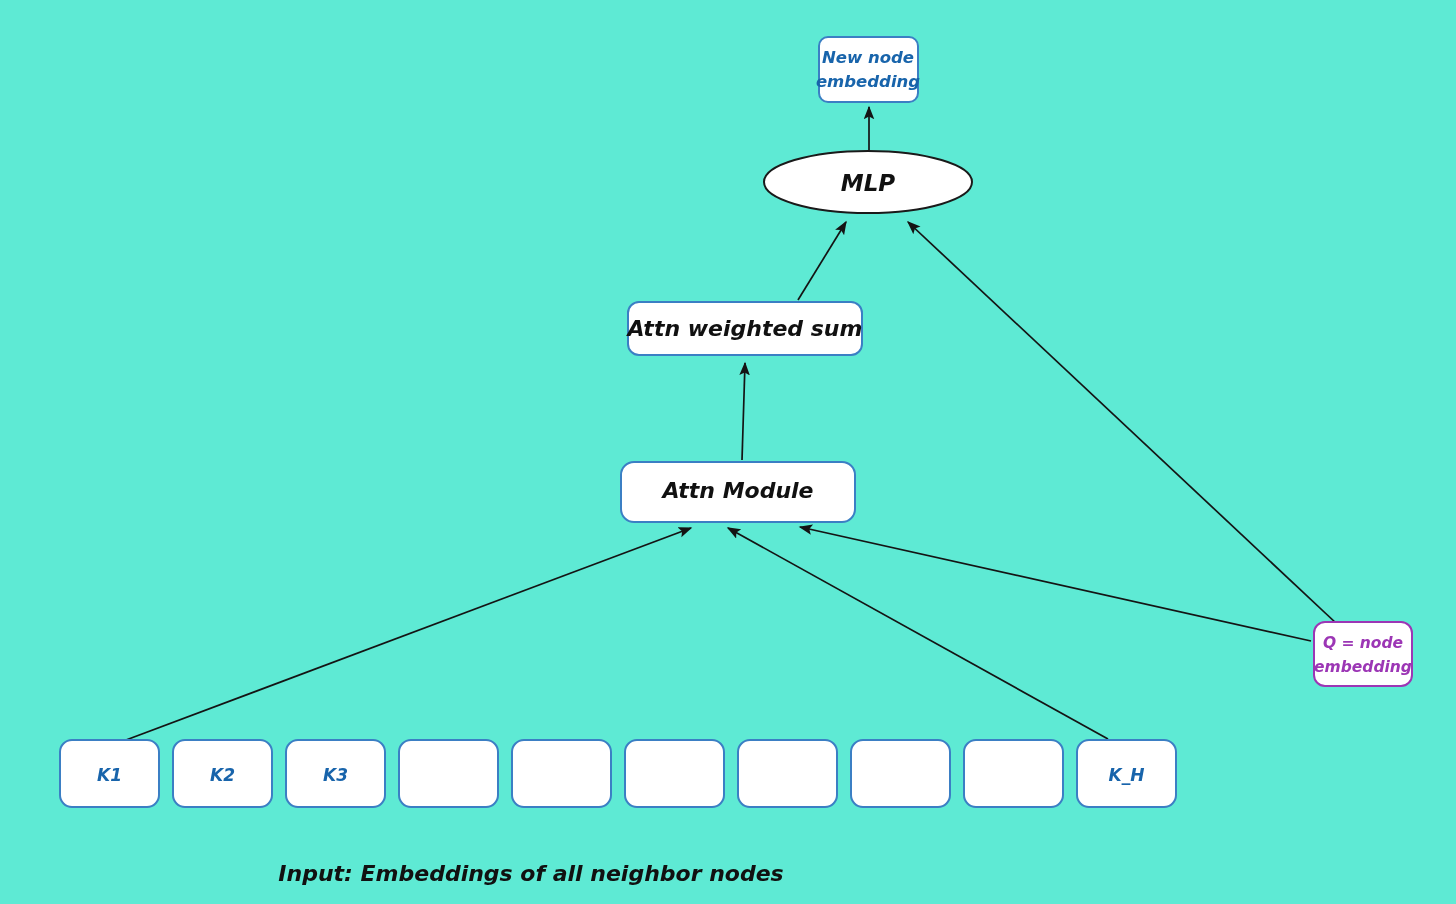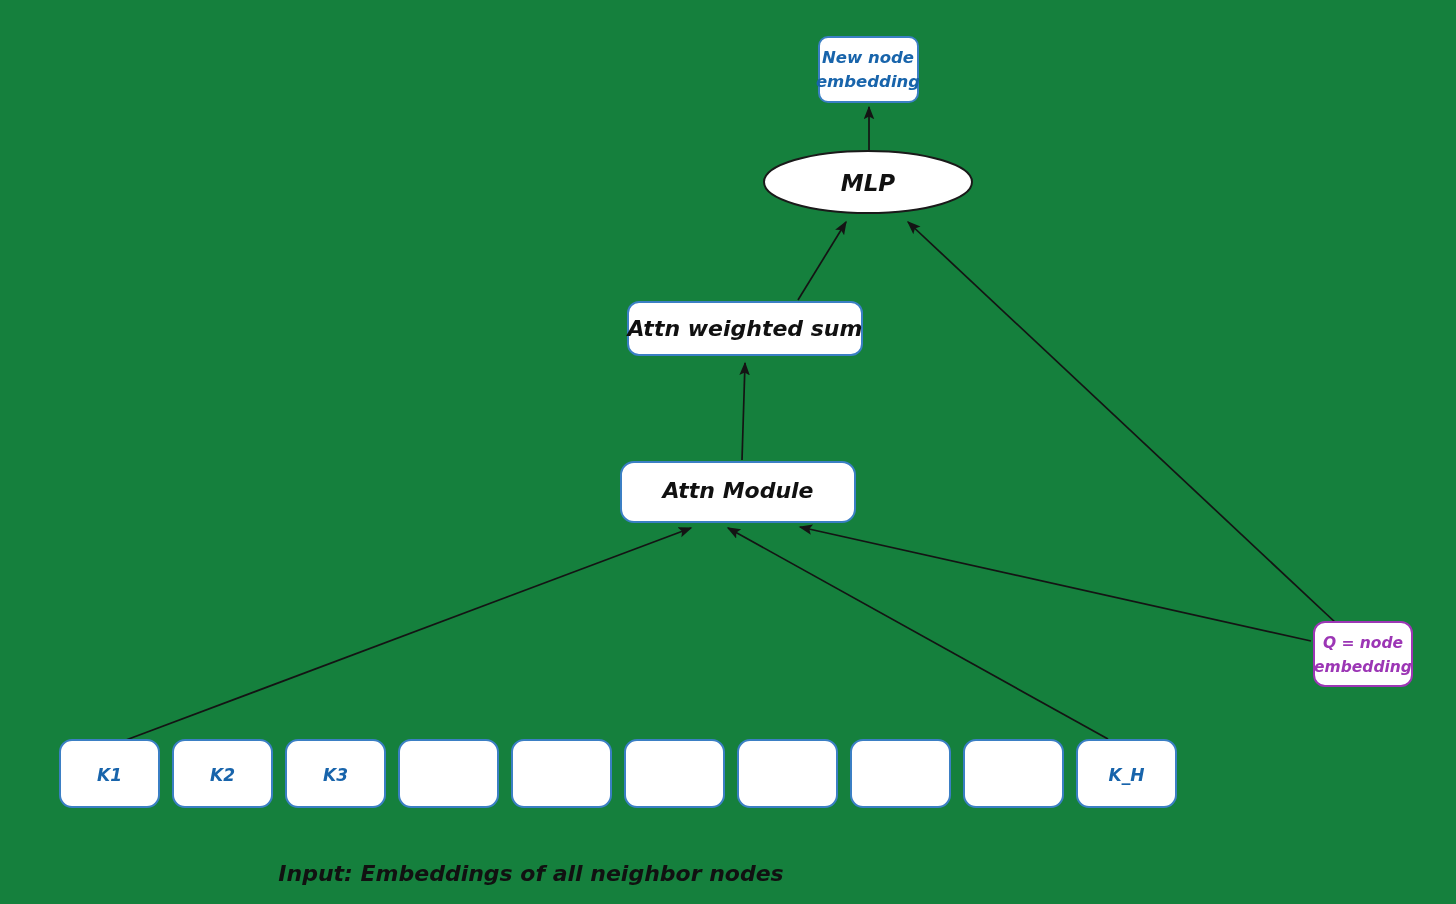--- a/index.html
+++ b/index.html
@@ -8,21 +8,21 @@
     padding: 0;
     background: #ffffff;
   }
   body {
     font-family: "DejaVu Sans", sans-serif;
   }
   #canvas {
     position: relative;
     width: 1456px;
     height: 904px;
-    background: #15803d;
+    background: #5eead4;
     overflow: hidden;
   }
   #diagram-svg {
     position: absolute;
     top: 0;
     left: 0;
     width: 1456px;
     height: 904px;
   }
   .node-text {

